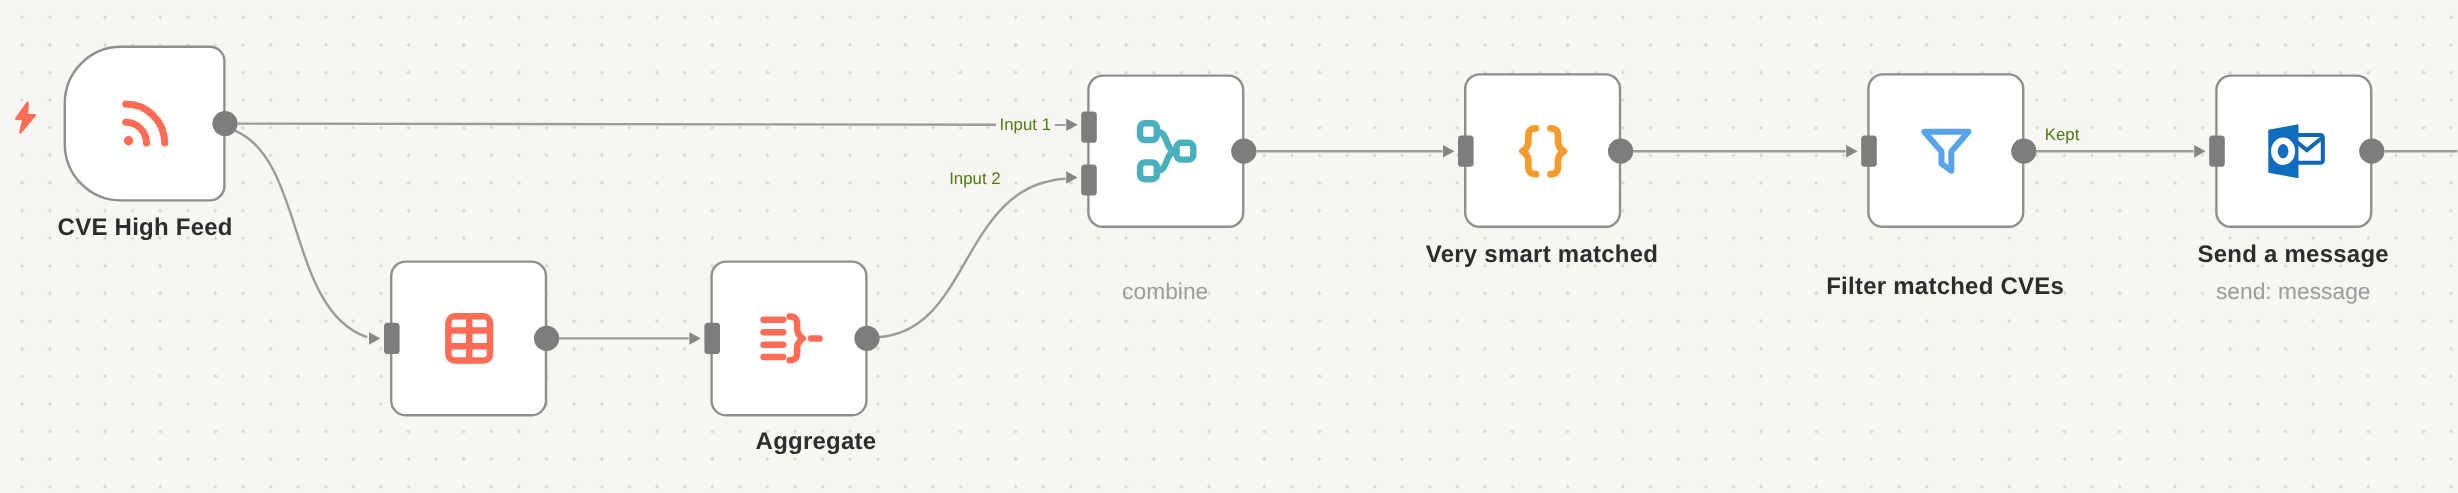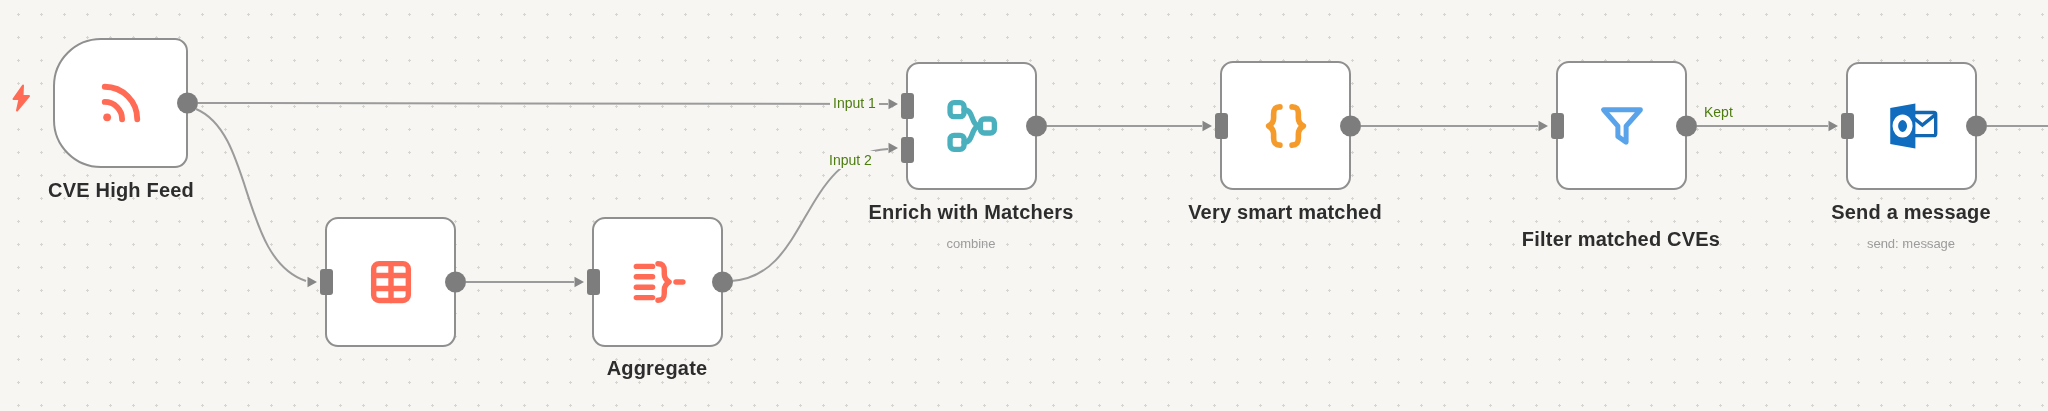--- a/index.html
+++ b/index.html
@@ -21,21 +21,21 @@
   .port.out{width:21px;height:21px;border-radius:50%;right:-11.5px;top:50%;transform:translateY(-50%);}
   .port.in{width:13px;height:26px;border-radius:3px;left:-7.5px;top:50%;transform:translateY(-50%);}
   .port.in.i1{top:42px;}
   .port.in.i2{top:86px;}
   .ntitle{
     position:absolute;z-index:4;width:300px;text-align:center;
     font-size:20px;line-height:24px;font-weight:600;color:#2d2d2d;letter-spacing:.2px;
   }
   .nsub{
     position:absolute;z-index:4;width:300px;text-align:center;
-    font-size:13px;line-height:20px;font-weight:400;color:#9c9c9c;
+    font-size:19px;line-height:20px;font-weight:400;color:#9c9c9c;
   }
   .elabel{
     position:absolute;z-index:5;font-size:14px;line-height:18px;color:#4d7c0f;
     background:#f7f6f3;padding:0 3px;white-space:nowrap;
   }
   .bolt{position:absolute;z-index:2;}
 </style>
 </head>
 <body>
 
@@ -101,40 +101,39 @@
         <line x1="3.5" y1="9.6" x2="11" y2="9.6"></line>
         <line x1="3.5" y1="14.4" x2="11" y2="14.4"></line>
         <line x1="3.5" y1="19.2" x2="11" y2="19.2"></line>
         <path d="M13.5 3.6 c2.9 0 2.9 1.8 2.9 3.3 v1.5 c0 1.6 .9 2.7 2.2 3.6 c-1.3 .9 -2.2 2 -2.2 3.6 v1.5 c0 1.5 0 3.3 -2.9 3.3"></path>
         <line x1="21.8" y1="12" x2="25" y2="12"></line>
       </g>
     </svg>
     <div class="port in"></div>
     <div class="port out"></div>
   </div>
-  <div class="ntitle" style="left:507px;top:356px;">Aggregate</div>
+  <div class="ntitle" style="left:530px;top:356px;">Aggregate</div>
 
   <div class="node" style="left:906px;top:62px;width:131px;height:128px;">
     <svg width="56" height="56" viewBox="0 0 24 24">
       <g stroke="#4bb0bd" stroke-width="2.3" fill="none" stroke-linecap="round">
         <rect x="2.6" y="2" width="6" height="6" rx="1.7"></rect>
         <rect x="2.6" y="16" width="6" height="6" rx="1.7"></rect>
         <rect x="15.6" y="9" width="6" height="6" rx="1.7"></rect>
         <path d="M8.6 5 C13 5 11.2 12 15.6 12"></path>
         <path d="M8.6 19 C13 19 11.2 12 15.6 12"></path>
       </g>
     </svg>
     <div class="port in i1"></div>
     <div class="port in i2"></div>
     <div class="port out"></div>
   </div>
-  <div class="ntitle" style="left:821px;top:200px;">Enrich with Matchers</div>
   <div class="nsub" style="left:821px;top:234px;">combine</div>
   <div class="elabel" style="left:830px;top:94px;">Input 1</div>
-  <div class="elabel" style="left:826px;top:139px;margin-top:12px;">Input 2</div>
+  <div class="elabel" style="left:788px;top:139px;">Input 2</div>
 
   <div class="node" style="left:1220px;top:61px;width:131px;height:129px;">
     <svg width="54" height="54" viewBox="0 0 24 24">
       <g stroke="#f59b2b" stroke-width="2.5" fill="none" stroke-linecap="round" stroke-linejoin="round">
         <path d="M9.3 3.5 c-2.8 0 -2.8 1.8 -2.8 3.3 v1.6 c0 1.7 -.9 2.8 -2.2 3.6 c1.3 .8 2.2 1.9 2.2 3.6 v1.6 c0 1.5 0 3.3 2.8 3.3"></path>
         <path d="M14.7 3.5 c2.8 0 2.8 1.8 2.8 3.3 v1.6 c0 1.7 .9 2.8 2.2 3.6 c-1.3 .8 -2.2 1.9 -2.2 3.6 v1.6 c0 1.5 0 3.3 -2.8 3.3"></path>
       </g>
     </svg>
     <div class="port in"></div>
     <div class="port out"></div>

